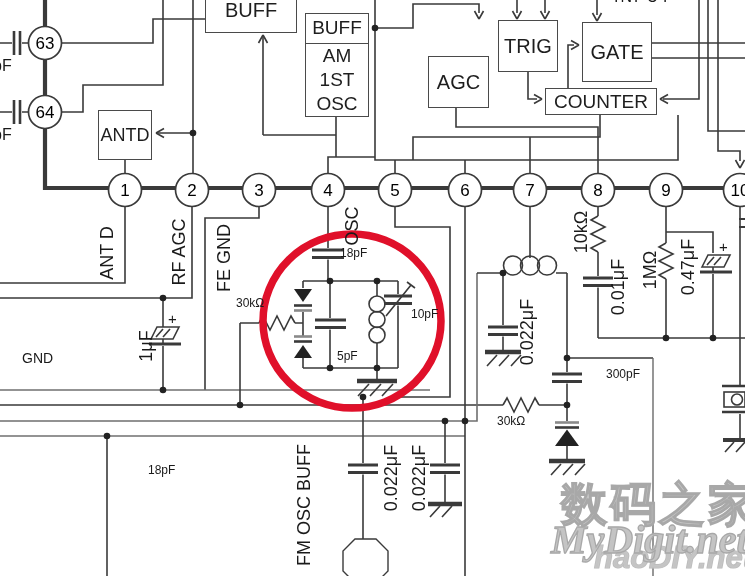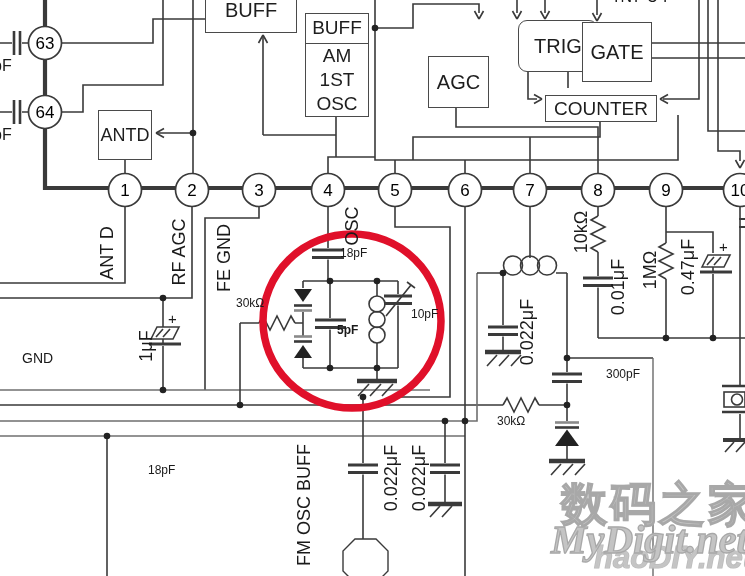--- a/index.html
+++ b/index.html
@@ -235,43 +235,43 @@
   <div class="amrow">1ST</div>
   <div class="amrow">OSC</div>
 </div>
 <div class="box" style="left:98px;top:110px;width:54px;height:50px;flex-direction:row;font-size:18px;line-height:21px;">
   <div>ANT</div>
   <div>D</div>
 </div>
 <div class="box" style="left:428px;top:20px;width:61px;height:52px;margin-top:36px;">
       <span>AGC</span>
     </div>
-<div class="box" style="left:518px;top:20px;width:80px;height:52px;border-radius:9px;">
+<div class="box" style="left:498px;top:20px;width:60px;height:52px;">
       <span>TRIG</span>
     </div>
 <div class="box" style="left:582px;top:22px;width:70px;height:60px;">
       <span>GATE</span>
     </div>
-<div class="box" style="left:545px;top:88px;width:112px;height:27px;font-size:19px;margin-top:7px;">
+<div class="box" style="left:545px;top:88px;width:112px;height:27px;font-size:19px;">
       <span>COUNTER</span>
     </div>
 
 <div class="hlab" style="left:614px;top:-12px;font-size:16px;letter-spacing:2px;">INPUT</div>
 
 <div class="hlab" style="left:-7px;top:57px;font-size:16px;">pF</div>
 <div class="hlab" style="left:-7px;top:126px;font-size:16px;">pF</div>
 
 <div class="vlab" style="left:107px;top:253px;">ANT D</div>
 <div class="vlab" style="left:179px;top:252px;">RF AGC</div>
 <div class="vlab" style="left:224px;top:258px;">FE GND</div>
 <div class="vlab" style="left:352px;top:226px;">OSC</div>
 
 <div class="hlab" style="left:340px;top:246px;">18pF</div>
 <div class="hlab" style="left:236px;top:296px;">30kΩ</div>
-<div class="hlab" style="left:337px;top:323px;font-weight:bold;">5pF</div>
+<div class="hlab" style="left:337px;top:349px;">5pF</div>
 <div class="hlab" style="left:411px;top:307px;">10pF</div>
 <div class="vlab" style="left:527px;top:332px;">0.022μF</div>
 <div class="vlab" style="left:581px;top:232px;">10kΩ</div>
 <div class="vlab" style="left:618px;top:287px;">0.01μF</div>
 <div class="vlab" style="left:650px;top:270px;">1MΩ</div>
 <div class="vlab" style="left:688px;top:267px;">0.47μF</div>
 <div class="hlab small" style="left:719px;top:238px;">+</div>
 <div class="hlab" style="left:586px;top:367px;margin-left:20px;">300pF</div>
 <div class="hlab" style="left:497px;top:414px;">30kΩ</div>
 <div class="vlab" style="left:146px;top:346px;">1μF</div>

